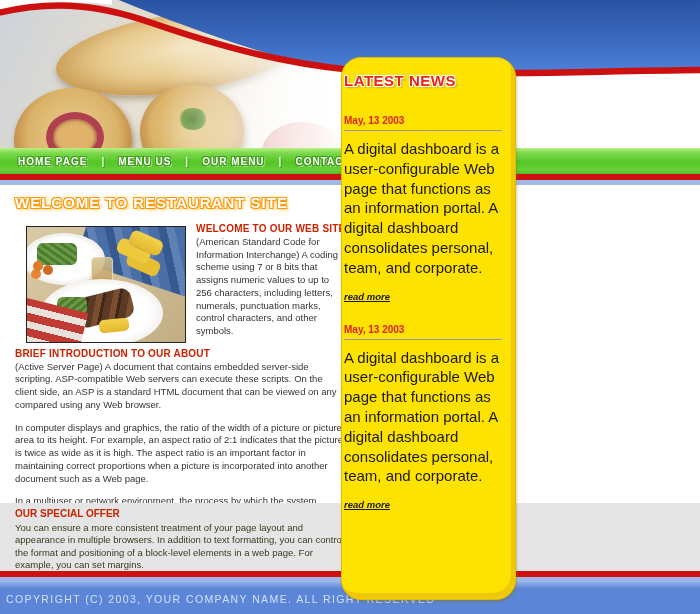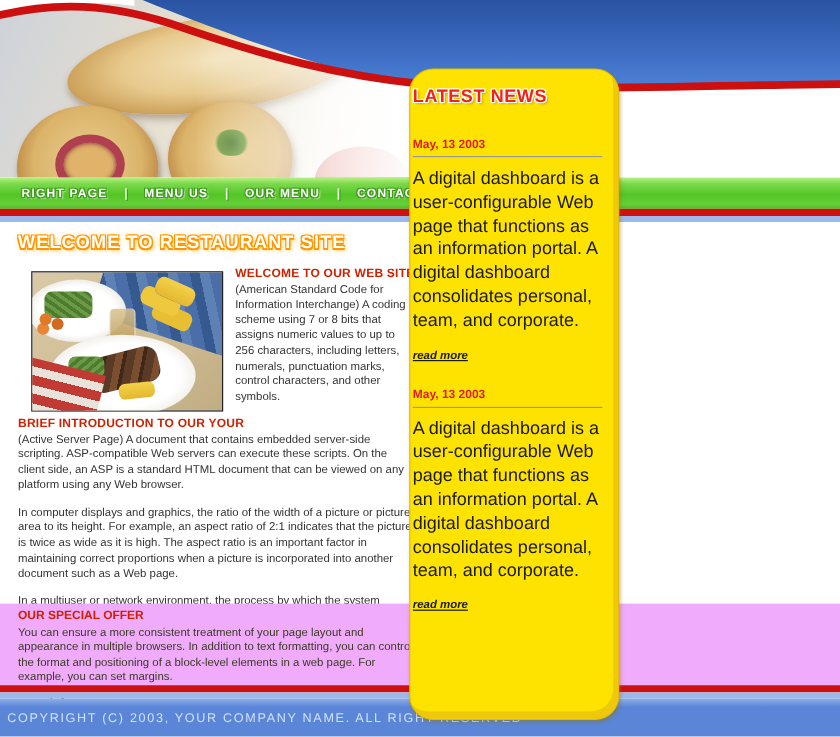--- a/index.html
+++ b/index.html
@@ -76,21 +76,21 @@
       background:linear-gradient(#f3d24a,#e4b72e);}
   .photo .glass{position:absolute;left:64px;top:30px;width:20px;height:34px;border-radius:4px;
       background:linear-gradient(#d8c28e,#b9934e);opacity:.85;border:1px solid rgba(255,255,255,.6);}
   .photo .cloth{position:absolute;left:-14px;bottom:-14px;width:70px;height:52px;transform:rotate(14deg);
       background:repeating-linear-gradient(0deg,#c23a34 0 8px,#e8e2da 8px 15px);}
   .sec-title{font-size:10px;font-weight:bold;color:#cc2200;margin:10px 0 2px 0;letter-spacing:.2px;}
   .sec-title.first{margin-top:4px;}
   .body-txt{font-size:9.5px;line-height:1.34;color:#333;margin:0 0 10px 0;}
 
   
-  .offer{position:absolute;left:0;top:503px;width:700px;height:68px;background:#f0abfc;}
+  .offer{position:absolute;left:0;top:503px;width:700px;height:68px;background:#e5e5e5;}
   .offer-inner{position:absolute;left:15px;top:5px;width:330px;}
   .offer-title{font-size:10px;font-weight:bold;color:#cc2200;margin:0 0 3px 0;}
   .offer-txt{font-size:9.5px;line-height:1.3;color:#3a3a22;margin:0 0 4px 0;}
   .text-link{font-size:9.5px;font-style:italic;font-weight:bold;color:#222;text-decoration:underline;cursor:pointer;}
 
   
   .footer{position:absolute;left:0;top:582px;width:700px;height:32px;
       background:linear-gradient(#8fafe8 0%,#5b86d8 22%,#5b86d8 100%);}
   .footer-txt{position:absolute;left:6px;top:11px;font-size:10.5px;letter-spacing:1.4px;color:#cfe0fa;}
 
@@ -131,21 +131,21 @@
           <stop offset="1" stop-color="#4d82d8"></stop>
         </linearGradient>
       </defs>
       <path d="M -6,18 C 40,2 78,0 112,5 L 112,-6 L -6,-6 Z" fill="#ffffff"></path>
       <path d="M 104,-6 C 148,12 218,40 290,60 C 352,76 432,73 530,72 C 622,71 682,69 706,68 L 706,-6 Z" fill="url(#bluegrad)"></path>
       <path d="M -6,14 C 45,1 92,2 152,23 C 222,47 282,63 352,70 C 452,77 582,71 706,70" fill="none" stroke="#cc1010" stroke-width="6.5"></path>
     </svg>
   </div>
 
   <div class="navbar">
-    <span class="nav-link">RIGHT PAGE</span>
+    <span class="nav-link">HOME PAGE</span>
     <span class="nav-sep">|</span>
     <span class="nav-link">MENU US</span>
     <span class="nav-sep">|</span>
     <span class="nav-link">OUR MENU</span>
     <span class="nav-sep">|</span>
     <span class="nav-link">CONTACT US</span>
   </div>
 
   <div class="stripe-red sr1"></div>
   <div class="stripe-blue sb1"></div>
@@ -164,22 +164,22 @@
       <div class="meat"></div>
       <div class="beans2"></div>
       <div class="carrot2"></div>
       <div class="corn2"></div>
       <div class="cloth"></div>
     </div>
 
     <div class="sec-title first">WELCOME TO OUR WEB SITE</div>
     <p class="body-txt">(American Standard Code for Information Interchange) A coding scheme using 7 or 8 bits that assigns numeric values to up to 256 characters, including letters, numerals, punctuation marks, control characters, and other symbols.</p>
 
-    <div class="sec-title">BRIEF INTRODUCTION TO OUR YOUR</div>
-    <p class="body-txt">(Active Server Page) A document that contains embedded server-side scripting. ASP-compatible Web servers can execute these scripts. On the client side, an ASP is a standard HTML document that can be viewed on any platform using any Web browser.</p>
+    <div class="sec-title">BRIEF INTRODUCTION TO OUR ABOUT</div>
+    <p class="body-txt">(Active Server Page) A document that contains embedded server-side scripting. ASP-compatible Web servers can execute these scripts. On the client side, an ASP is a standard HTML document that can be viewed on any compared using any Web browser.</p>
 
     <p class="body-txt">In computer displays and graphics, the ratio of the width of a picture or picture area to its height. For example, an aspect ratio of 2:1 indicates that the picture is twice as wide as it is high. The aspect ratio is an important factor in maintaining correct proportions when a picture is incorporated into another document such as a Web page.</p>
     <p class="body-txt">In a multiuser or network environment, the process by which the system validates a user's logon information. A user's name and password are compared against an authorized list, and, if the system detects a match, access is granted to the extent specified in the permission list for that user.</p>
   </div>
 
   <div class="offer">
     <div class="offer-inner">
       <div class="offer-title">OUR SPECIAL OFFER</div>
       <p class="offer-txt">You can ensure a more consistent treatment of your page layout and appearance in multiple browsers. In addition to text formatting, you can control the format and positioning of a block-level elements in a web page. For example, you can set margins.</p>
       <span class="text-link">more info</span>

